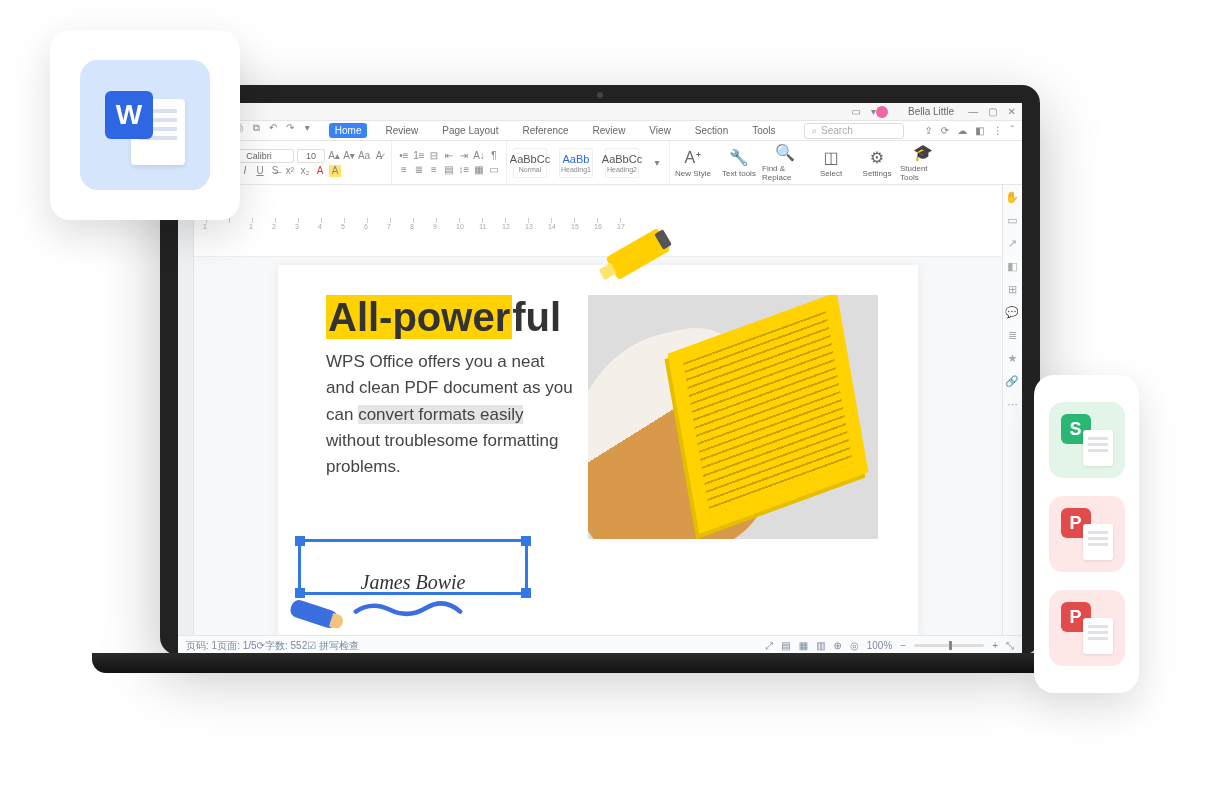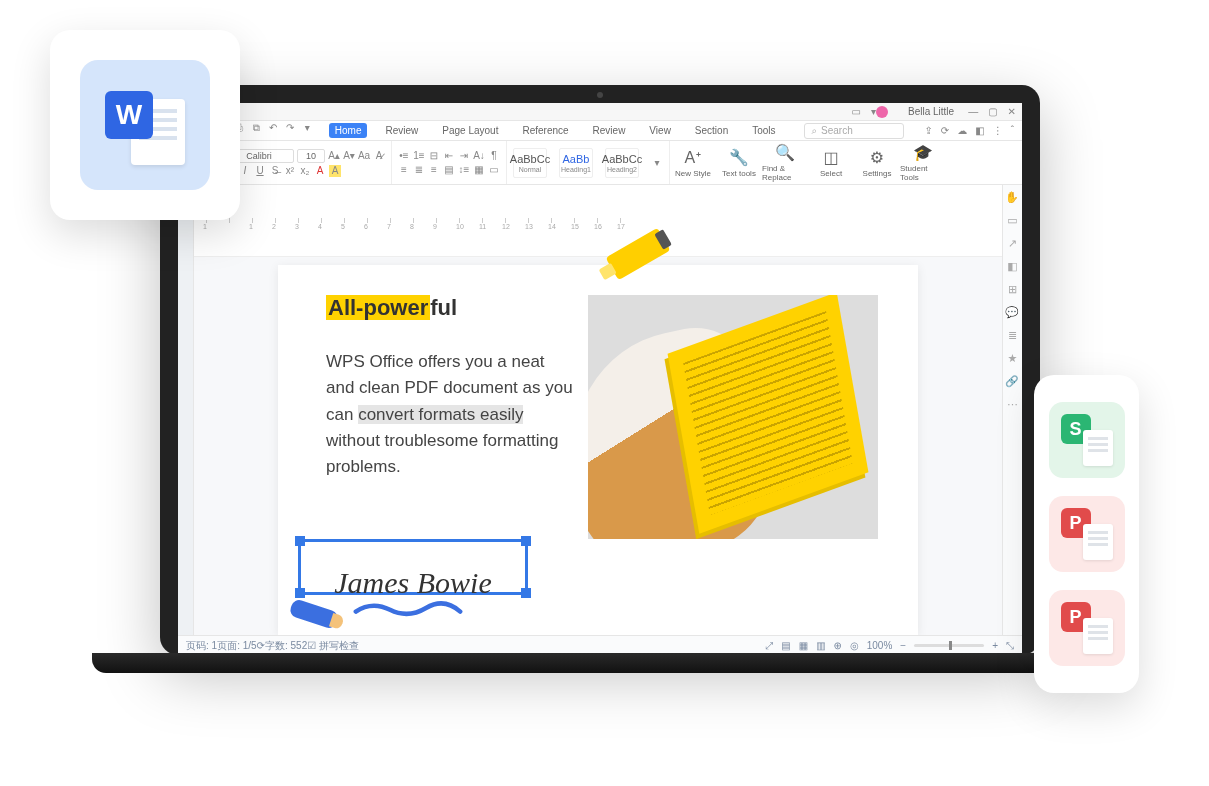--- a/index.html
+++ b/index.html
@@ -52,40 +52,40 @@
 .ruler .mark { width:1px; height:5px; background:#ccc; position:relative;}
 .ruler .mark .n { position:absolute; top:5px; left:-3px;}
 
 .right-toolbar { width:20px; background:#fafbfc; border-left:1px solid #e6e6e6; display:flex; flex-direction:column; align-items:center; gap:10px; padding-top:6px; color:#aaa; font-size:11px;}
 
 
 .doc-area { flex:1; display:flex; overflow:hidden;}
 .doc-scroll { flex:1; background:#f7f8fa; display:flex; flex-direction:column; align-items:center; padding-top:8px;}
 .page { width:640px; height:370px; background:#fff; box-shadow:0 2px 10px rgba(0,0,0,.08); position:relative;}
 
-.doc-title { position:absolute; left:48px; top:30px; font-size:22px; font-weight:800; color:#333;}
+.doc-title { position:absolute; left:48px; top:30px; font-size:40px; font-weight:800; color:#333;}
 .doc-title .hl { background:#ffd200; padding:0 2px;}
 .doc-body { position:absolute; left:48px; top:84px; width:250px; font-size:17px; line-height:1.55; color:#444;}
 .doc-body .sel { background:#e5e5e5;}
 
 .photo { position:absolute; right:40px; top:30px; width:290px; height:244px; background:#ddd; overflow:hidden;}
 .photo .arm { position:absolute; left:-20px; top:40px; width:200px; height:220px; background:linear-gradient(160deg,#f4efe9 40%,#d9994a 40%); border-radius:60% 30% 40% 30%; transform:rotate(-12deg);}
 .photo .book { position:absolute; right:20px; top:28px; width:180px; height:180px; background:#ffd200; transform:rotate(-20deg) skewX(-10deg); box-shadow:-4px 4px 0 #e6be00;}
 .photo .book::after{content:""; position:absolute; inset:14px; background:repeating-linear-gradient(#caa400 0 2px, transparent 2px 8px);}
 .highlighter { position:absolute; right:250px; top:-24px; width:60px; height:26px; background:#ffcf00; border-radius:4px; transform:rotate(-30deg);}
 .highlighter::before{content:""; position:absolute; left:-12px; top:7px; width:14px; height:12px; background:#ffe46b; border-radius:2px;}
 .highlighter::after{content:""; position:absolute; right:-4px; top:4px; width:10px; height:18px; background:#555; border-radius:2px;}
 
 
 .sig-wrap { position:absolute; left:20px; top:274px; width:230px; height:56px; border:3px solid #3478e6;}
 .sig-wrap::before, .sig-wrap::after { content:""; position:absolute; width:10px; height:10px; background:#3478e6;}
 .sig-wrap::before { left:-6px; top:-6px;} .sig-wrap::after { right:-6px; top:-6px;}
 .sig-handle-bl, .sig-handle-br { position:absolute; width:10px; height:10px; background:#3478e6;}
 .sig-handle-bl { left:-6px; bottom:-6px;} .sig-handle-br { right:-6px; bottom:-6px;}
-.sig-text { position:absolute; inset:0; display:flex; align-items:center; justify-content:center; font-family:"Brush Script MT","Segoe Script",cursive; font-style:italic; font-size:30px; color:#333;margin-top:31px;}
+.sig-text { position:absolute; inset:0; display:flex; align-items:center; justify-content:center; font-family:"Brush Script MT","Segoe Script",cursive; font-style:italic; font-size:20px; color:#333;margin-top:31px;}
 .pen { position:absolute; left:-18px; bottom:-20px; width:48px; height:18px; background:#3b6fe0; border-radius:8px; transform:rotate(18deg);}
 .pen::after{content:""; position:absolute; right:-6px; top:2px; width:12px; height:14px; background:#f4c27a; border-radius:0 50% 50% 0;}
 .pen-line { position:absolute; left:56px; bottom:-16px; width:120px; height:18px;}
 .pen-line svg { width:100%; height:100%;}
 
 
 .status-bar { height:20px; border-top:1px solid #e6e6e6; display:flex; align-items:center; padding:0 8px; gap:12px; font-size:10px; color:#7a8aa0; background:#fafbfc;}
 .status-bar .left { display:flex; align-items:center;text-align:center;}
 .status-bar .right { margin-left:auto; display:flex; align-items:center; gap:8px;}
 .zoom-slider { width:70px; height:3px; background:#ddd; position:relative; border-radius:2px;}

